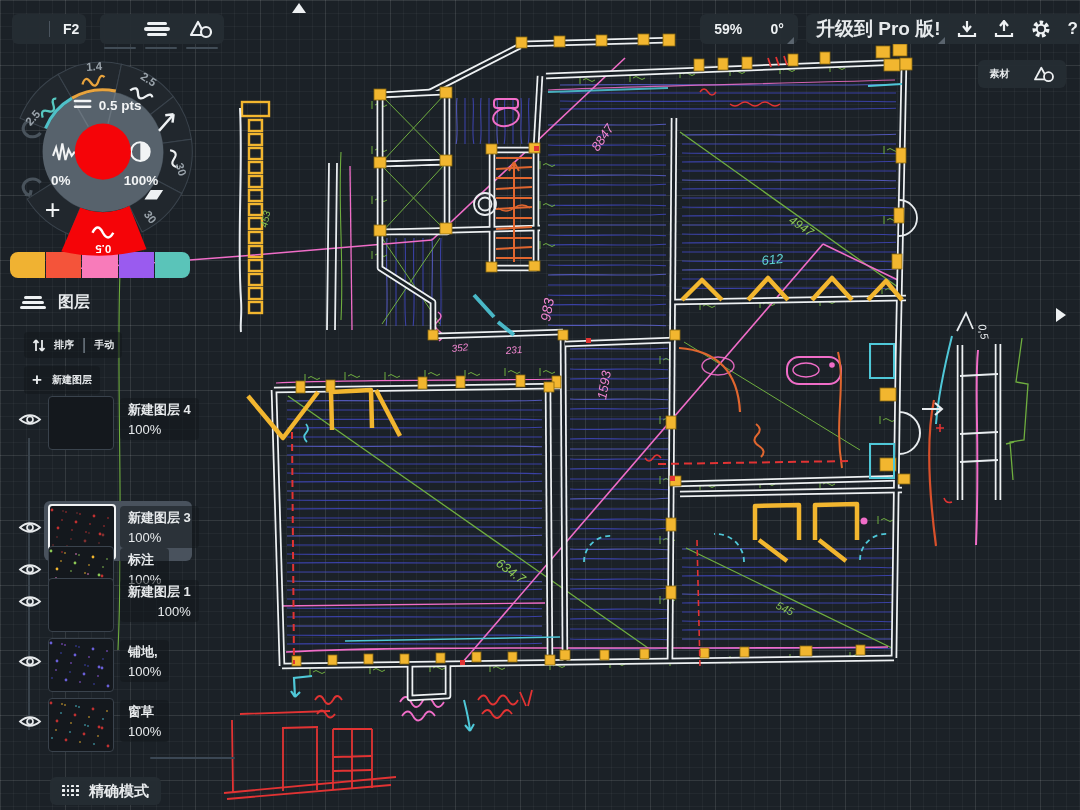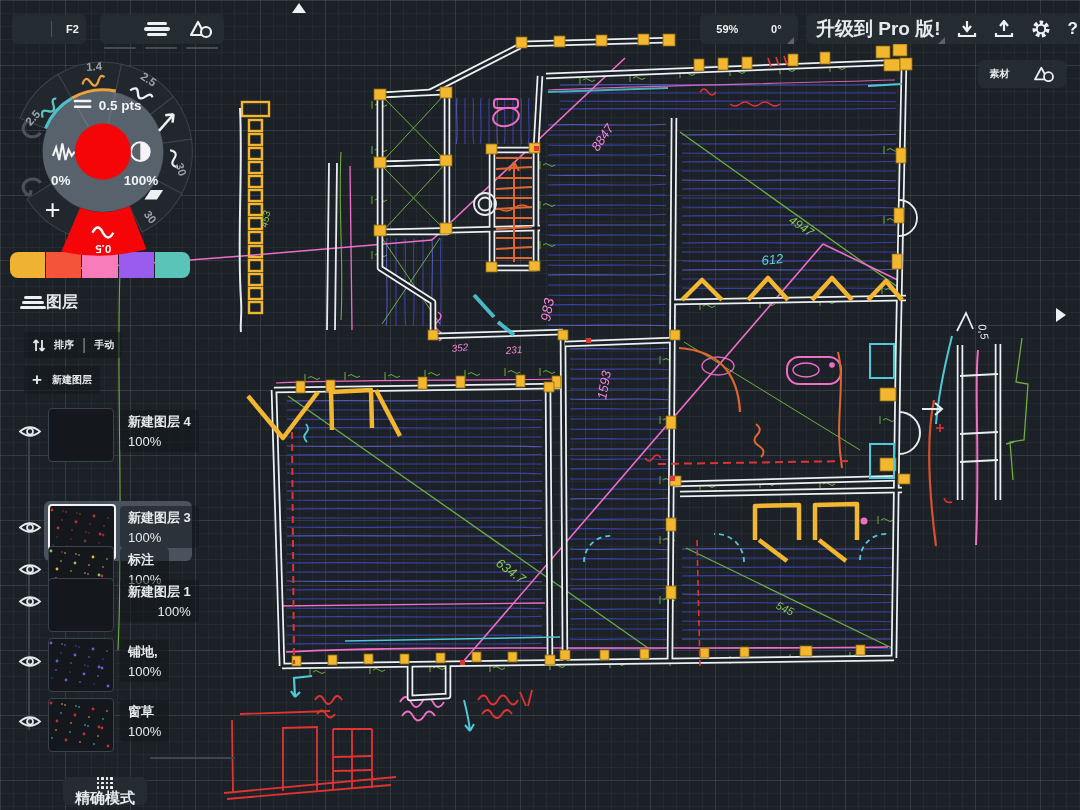--- a/index.html
+++ b/index.html
@@ -9,21 +9,21 @@
     background-image:
       linear-gradient(to right, rgba(255,255,255,0.075) 1px, transparent 1px),
       linear-gradient(to bottom, rgba(255,255,255,0.075) 1px, transparent 1px),
       linear-gradient(to right, rgba(255,255,255,0.035) 1px, transparent 1px),
       linear-gradient(to bottom, rgba(255,255,255,0.035) 1px, transparent 1px);
     background-size:65px 65px,65px 65px,13px 13px,13px 13px;}
   #plan{position:absolute;left:0;top:0;z-index:1;}
   .panel{position:absolute;background:rgba(37,44,51,0.97);border-radius:6px;
     color:#e7eaec;display:flex;align-items:center;z-index:10;}
   .tbtn{display:flex;align-items:center;justify-content:center;cursor:pointer;}
-  .tlabel{font-size:11px;font-weight:bold;color:#eef1f3;}
+  .tlabel{font-size:14px;font-weight:bold;color:#eef1f3;}
   .cn{font-size:10px;font-weight:bold;}
   .divider{width:1px;height:16px;background:#4a545e;}
   .underline{position:absolute;height:2px;background:#414c56;border-radius:1px;z-index:10;}
   .corner{position:absolute;width:0;height:0;border-left:7px solid transparent;
     border-bottom:7px solid #5a646e;z-index:11;}
   
   .icon{display:inline-block;}
   .grid4{width:17px;height:17px;display:grid;grid-template-columns:8px 8px;gap:2px;}
   .grid4 span{background:#eef1f3;border-radius:1.5px;}
   .dots9{width:18px;height:18px;display:grid;grid-template-columns:repeat(3,4px);grid-template-rows:repeat(3,4px);gap:3px;}
@@ -636,21 +636,21 @@
 </svg>
 
 <div style="position:absolute;left:10px;top:252px;width:180px;height:26px;display:flex;gap:1px;z-index:11;border-radius:8px;overflow:hidden;">
   <span style="flex: 1 1 0%; background: rgb(240, 178, 50);"></span>
   <span style="flex: 1 1 0%; background: rgb(244, 84, 58);"></span>
   <span style="flex: 1 1 0%; background: rgb(248, 123, 186);"></span>
   <span style="flex: 1 1 0%; background: rgb(154, 91, 239);"></span>
   <span style="flex: 1 1 0%; background: rgb(90, 196, 185);"></span>
 </div>
 
-<div class="side" style="left:20px;top:292px;display:flex;align-items:center;">
+<div class="side" style="left:20px;top:292px;display:flex;align-items:center;gap:12px;">
   <span class="icon bars" style="width:26px;">
       <span style="width:18px;"></span>
       <span style="width:22px;"></span>
       <span style="width:26px;"></span>
     </span>
   <span class="cn" style="font-size:16px;">图层</span>
 </div>
 
 <div class="side" style="left:24px;top:332px;display:flex;align-items:center;gap:8px;background:rgba(18,23,28,0.55);padding:4px 8px;border-radius:4px;">
   <svg width="14" height="15" viewBox="0 0 14 15">
@@ -661,21 +661,21 @@
   <span class="cn">手动</span>
 </div>
 
 <div class="side" style="left:24px;top:366px;display:flex;align-items:center;gap:10px;background:rgba(18,23,28,0.55);padding:4px 8px;border-radius:4px;">
   <span style="font-size:17px;font-weight:bold;">+</span>
   <span class="cn">新建图层</span>
 </div>
 
 <div id="eyeline"></div>
 <div id="layer-list" class="side">
-    <div class="layer-row" style="top: 396px; margin-top: 12px;">
+    <div class="layer-row" style="top: 396px;">
       <span class="eye">
       <svg width="24" height="15" viewBox="0 0 24 15">
           <path d="M2,7.5 Q12,-1 22,7.5 Q12,16 2,7.5 Z" fill="none" stroke="#e7eaec" stroke-width="1.7"></path>
           <circle cx="12" cy="7.5" r="3" fill="none" stroke="#e7eaec" stroke-width="1.7"></circle>
         </svg></span>
     <span class="thumb ">
       <svg width="64" height="52"></svg></span>
     <span class="lmeta">
       <div class="lname" style="">新建图层 4</div>
       <div class="lop">100%</div>
@@ -851,21 +851,21 @@
           <circle cx="27" cy="7" r="0.8" fill="#4fc8d8"></circle>
         </svg></span>
     <span class="lmeta">
       <div class="lname" style="">窗草</div>
       <div class="lop">100%</div>
       </span>
     </div>
   </div>
 
 <div class="underline" style="left:150px;top:757px;width:85px;background:#3b4754;"></div>
-<div class="panel" style="left:63px;top:777px;height:28px;padding:0 12px;flex-direction:column;">
+<div class="panel" style="left:50px;top:777px;height:28px;padding:0 12px;gap:10px;">
   <span class="icon dots12">
       <span></span>
       <span></span>
       <span></span>
       <span></span>
       <span></span>
       <span></span>
       <span></span>
       <span></span>
       <span></span>

